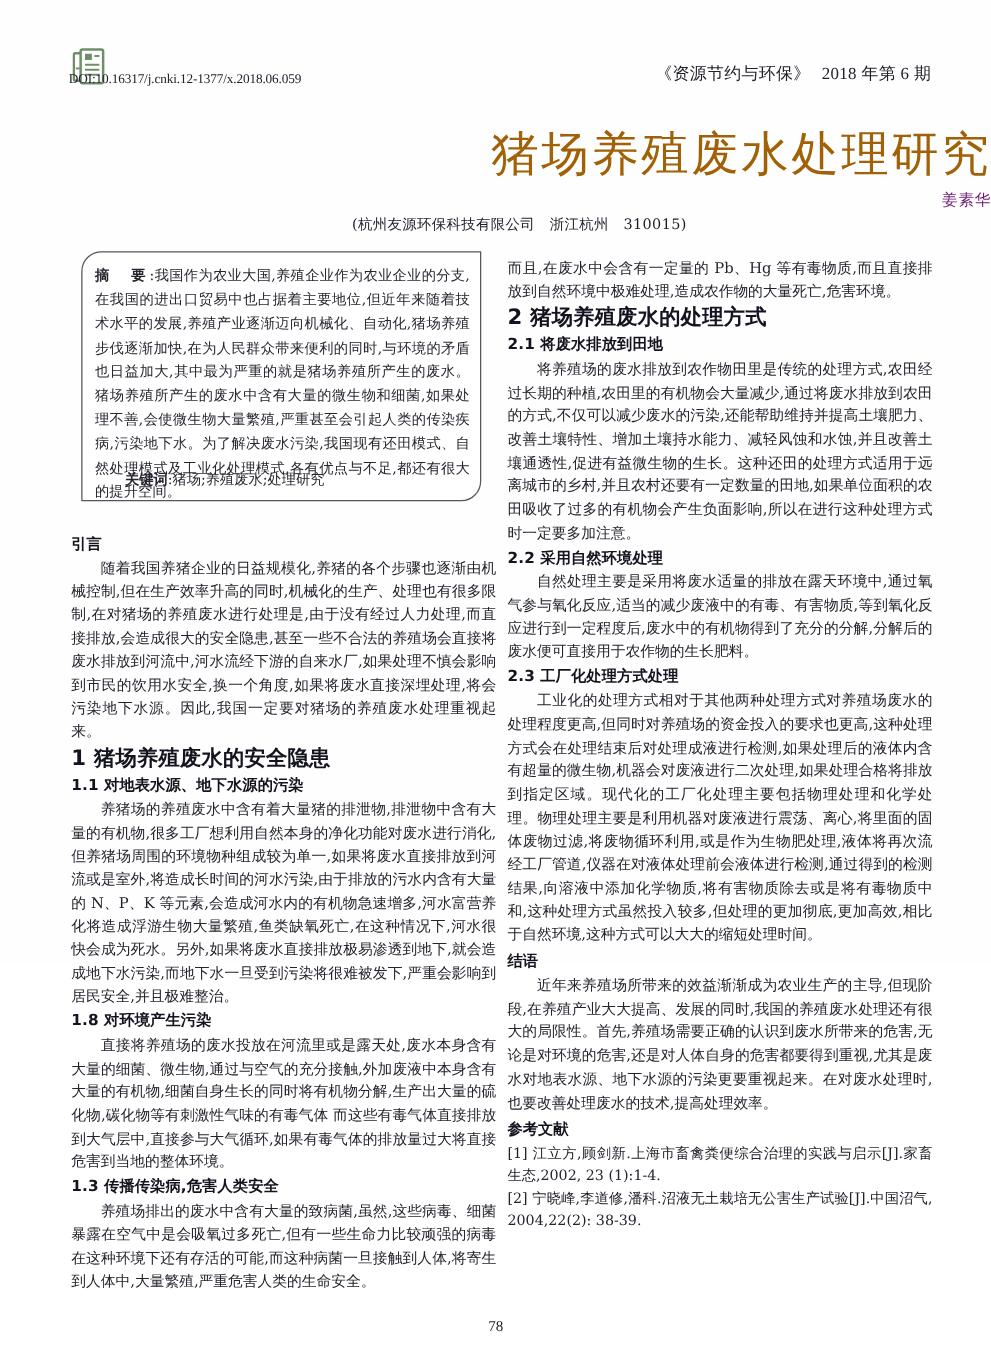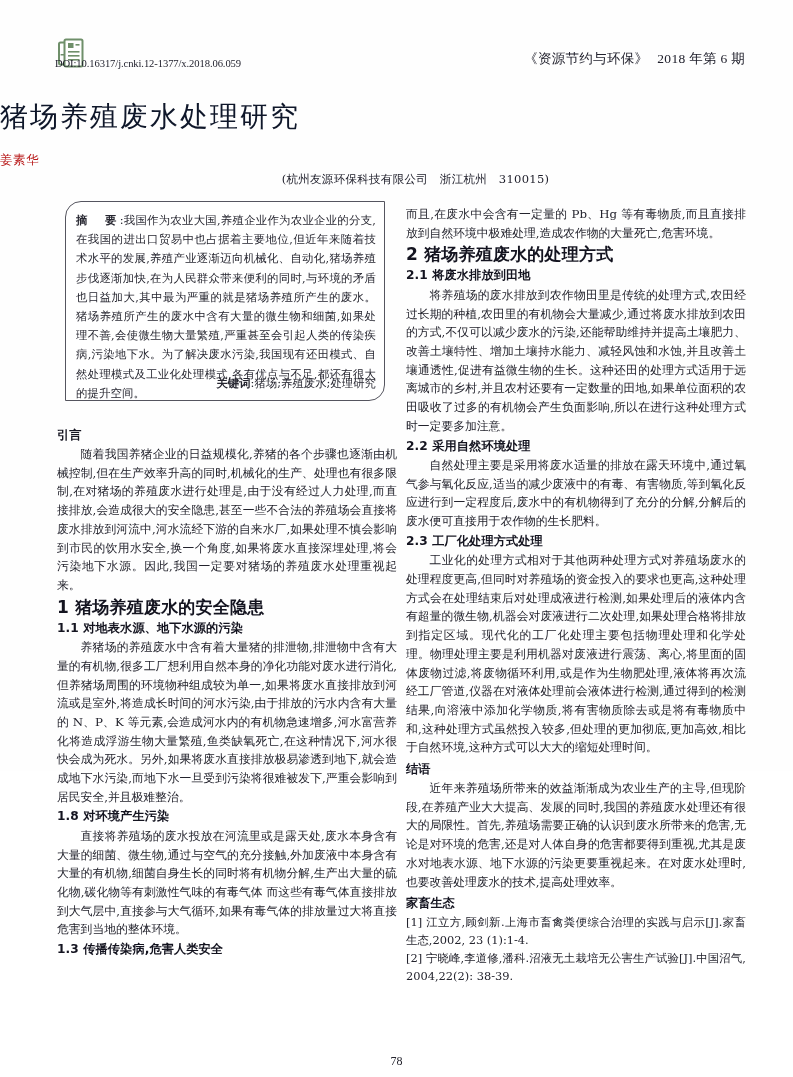--- a/index.html
+++ b/index.html
@@ -56,35 +56,35 @@
     color: #22222e;
     letter-spacing: -0.1px;
     white-space: nowrap;
   }
 
   
   .title {
     position: absolute;
     left: 0; top: 98px;
     width: 793px;
-    text-align: left;
-    font-family: "DejaVu Sans", "Liberation Sans", sans-serif;
-    font-size: 28px;
+    text-align: right;
+    font-family: "DejaVu Sans", "Liberation Sans", sans-serif;
+    font-size: 38px;
     font-weight: 500;
     letter-spacing: 2px;
-    color: #0f172a;
+    color: #a16207;
   }
   .author {
     position: absolute;
     left: 0; top: 152px;
     width: 793px;
-    text-align: left;
+    text-align: right;
     font-family: "DejaVu Serif", "Liberation Serif", serif;
     font-size: 12.5px;
-    color: #b91c1c;
+    color: #701a75;
     letter-spacing: 0.6px;
   }
   .affil {
     position: absolute;
     left: 0; top: 172px;
     width: 793px;
     text-align: center;
     font-family: "DejaVu Serif", "Liberation Serif", serif;
     font-size: 11.5px;
     color: #1c1c28;
@@ -122,21 +122,20 @@
   }
   .kw-line {
     position: absolute;
     left: 10px; bottom: 8px;
     width: 300px;
     font-family: "DejaVu Serif", "Liberation Serif", serif;
     font-size: 11.4px;
     line-height: 18px;
     color: #262630;
     text-indent: 24px;
-    text-align: right;
   }
   .kw-label { font-weight: bold; }
 
   
   .col {
     position: absolute;
     width: 340px;
     font-family: "DejaVu Serif", "Liberation Serif", serif;
     font-size: 11.8px;
     line-height: 18.7px;
@@ -243,40 +242,41 @@
 
     <div class="h-sec">1 猪场养殖废水的安全隐患</div>
 
     <div class="h-sub">1.1 对地表水源、地下水源的污染</div>
     <p class="para">养猪场的养殖废水中含有着大量猪的排泄物,排泄物中含有大量的有机物,很多工厂想利用自然本身的净化功能对废水进行消化,但养猪场周围的环境物种组成较为单一,如果将废水直接排放到河流或是室外,将造成长时间的河水污染,由于排放的污水内含有大量的 N、P、K 等元素,会造成河水内的有机物急速增多,河水富营养化将造成浮游生物大量繁殖,鱼类缺氧死亡,在这种情况下,河水很快会成为死水。另外,如果将废水直接排放极易渗透到地下,就会造成地下水污染,而地下水一旦受到污染将很难被发下,严重会影响到居民安全,并且极难整治。</p>
 
     <div class="h-sub">1.8 对环境产生污染</div>
     <p class="para">直接将养殖场的废水投放在河流里或是露天处,废水本身含有大量的细菌、微生物,通过与空气的充分接触,外加废液中本身含有大量的有机物,细菌自身生长的同时将有机物分解,生产出大量的硫化物,碳化物等有刺激性气味的有毒气体 而这些有毒气体直接排放到大气层中,直接参与大气循环,如果有毒气体的排放量过大将直接危害到当地的整体环境。</p>
 
     <div class="h-sub">1.3 传播传染病,危害人类安全</div>
+    <p class="para">养殖场排出的废水中含有大量的致病菌,虽然,这些病毒、细菌暴露在空气中是会吸氧过多死亡,但有一些生命力比较顽强的病毒在这种环境下还有存活的可能,而这种病菌一旦接触到人体,将寄生到人体中,大量繁殖,严重危害人类的生命安全。</p>
   </div>
 
   <div class="col col-right">
 
     <p class="para" style="text-indent:0">而且,在废水中会含有一定量的 Pb、Hg 等有毒物质,而且直接排放到自然环境中极难处理,造成农作物的大量死亡,危害环境。</p>
 
     <div class="h-sec">2 猪场养殖废水的处理方式</div>
 
     <div class="h-sub">2.1 将废水排放到田地</div>
     <p class="para">将养殖场的废水排放到农作物田里是传统的处理方式,农田经过长期的种植,农田里的有机物会大量减少,通过将废水排放到农田的方式,不仅可以减少废水的污染,还能帮助维持并提高土壤肥力、改善土壤特性、增加土壤持水能力、减轻风蚀和水蚀,并且改善土壤通透性,促进有益微生物的生长。这种还田的处理方式适用于远离城市的乡村,并且农村还要有一定数量的田地,如果单位面积的农田吸收了过多的有机物会产生负面影响,所以在进行这种处理方式时一定要多加注意。</p>
 
     <div class="h-sub">2.2 采用自然环境处理</div>
     <p class="para">自然处理主要是采用将废水适量的排放在露天环境中,通过氧气参与氧化反应,适当的减少废液中的有毒、有害物质,等到氧化反应进行到一定程度后,废水中的有机物得到了充分的分解,分解后的废水便可直接用于农作物的生长肥料。</p>
 
     <div class="h-sub">2.3 工厂化处理方式处理</div>
     <p class="para">工业化的处理方式相对于其他两种处理方式对养殖场废水的处理程度更高,但同时对养殖场的资金投入的要求也更高,这种处理方式会在处理结束后对处理成液进行检测,如果处理后的液体内含有超量的微生物,机器会对废液进行二次处理,如果处理合格将排放到指定区域。现代化的工厂化处理主要包括物理处理和化学处理。物理处理主要是利用机器对废液进行震荡、离心,将里面的固体废物过滤,将废物循环利用,或是作为生物肥处理,液体将再次流经工厂管道,仪器在对液体处理前会液体进行检测,通过得到的检测结果,向溶液中添加化学物质,将有害物质除去或是将有毒物质中和,这种处理方式虽然投入较多,但处理的更加彻底,更加高效,相比于自然环境,这种方式可以大大的缩短处理时间。</p>
 
     <div class="h-plain">结语</div>
     <p class="para">近年来养殖场所带来的效益渐渐成为农业生产的主导,但现阶段,在养殖产业大大提高、发展的同时,我国的养殖废水处理还有很大的局限性。首先,养殖场需要正确的认识到废水所带来的危害,无论是对环境的危害,还是对人体自身的危害都要得到重视,尤其是废水对地表水源、地下水源的污染更要重视起来。在对废水处理时,也要改善处理废水的技术,提高处理效率。</p>
 
-    <div class="h-plain">家畜生态</div>
+    <div class="h-plain">参考文献</div>
     <p class="ref">[1] 江立方,顾剑新.上海市畜禽粪便综合治理的实践与启示[J].家畜生态,2002, 23 (1):1-4.</p>
     <p class="ref">[2] 宁晓峰,李道修,潘科.沼液无土栽培无公害生产试验[J].中国沼气, 2004,22(2): 38-39.</p>
   </div>
 
   <div class="page-number">78</div>
 
 </div>
 
 </body></html>

